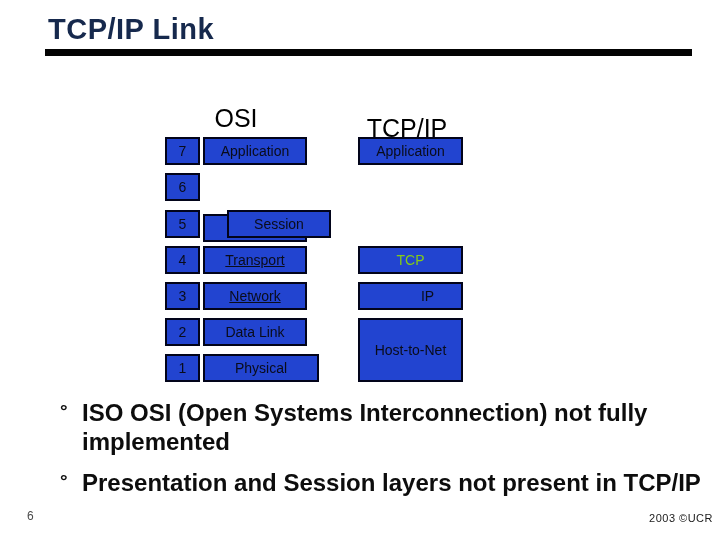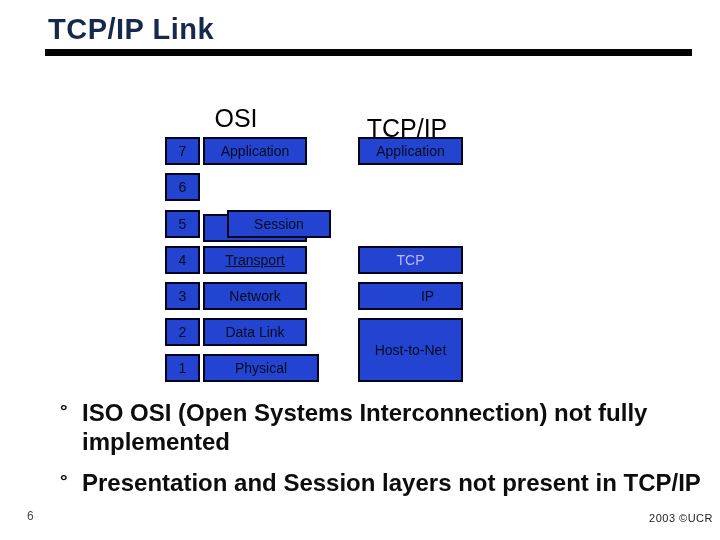--- a/index.html
+++ b/index.html
@@ -70,27 +70,27 @@
     <div>
         <div class="box" style="left: 165px; top: 137px; width: 35px; height: 28px; background: rgb(34, 68, 208); border-color: rgb(2, 4, 26); color: rgb(10, 12, 26);">7</div>
         <div class="box" style="left: 203px; top: 137px; width: 104px; height: 28px; background: rgb(34, 68, 208); border-color: rgb(2, 4, 26); color: rgb(10, 12, 26);">Application</div>
         <div class="box" style="left: 165px; top: 173px; width: 35px; height: 28px; background: rgb(34, 68, 208); border-color: rgb(2, 4, 26); color: rgb(10, 12, 26);">6</div>
         <div class="box" style="left: 203px; top: 173px; width: 104px; height: 28px; background: rgb(34, 68, 208); border-color: rgb(2, 4, 26); color: rgb(10, 12, 26); margin-top: 41px;">Pre.</div>
         <div class="box" style="left: 165px; top: 210px; width: 35px; height: 28px; background: rgb(34, 68, 208); border-color: rgb(2, 4, 26); color: rgb(10, 12, 26);">5</div>
         <div class="box" style="left: 203px; top: 210px; width: 104px; height: 28px; background: rgb(34, 68, 208); border-color: rgb(2, 4, 26); color: rgb(10, 12, 26); margin-left: 24px;">Session</div>
         <div class="box" style="left: 165px; top: 246px; width: 35px; height: 28px; background: rgb(34, 68, 208); border-color: rgb(2, 4, 26); color: rgb(10, 12, 26);">4</div>
         <div class="box" style="left: 203px; top: 246px; width: 104px; height: 28px; background: rgb(34, 68, 208); border-color: rgb(2, 4, 26); color: rgb(10, 12, 26); text-decoration: underline;">Transport</div>
         <div class="box" style="left: 165px; top: 282px; width: 35px; height: 28px; background: rgb(34, 68, 208); border-color: rgb(2, 4, 26); color: rgb(10, 12, 26);">3</div>
-        <div class="box" style="left: 203px; top: 282px; width: 104px; height: 28px; background: rgb(34, 68, 208); border-color: rgb(2, 4, 26); color: rgb(10, 12, 26);">Network</div>
+        <div class="box" style="left: 203px; top: 282px; width: 104px; height: 28px; background: rgb(34, 68, 208); border-color: rgb(2, 4, 26); color: rgb(10, 12, 26); text-decoration: underline;">Network</div>
         <div class="box" style="left: 165px; top: 318px; width: 35px; height: 28px; background: rgb(34, 68, 208); border-color: rgb(2, 4, 26); color: rgb(10, 12, 26);">2</div>
         <div class="box" style="left: 203px; top: 318px; width: 104px; height: 28px; background: rgb(34, 68, 208); border-color: rgb(2, 4, 26); color: rgb(10, 12, 26);">Data Link</div>
         <div class="box" style="left: 165px; top: 354px; width: 35px; height: 28px; background: rgb(34, 68, 208); border-color: rgb(2, 4, 26); color: rgb(10, 12, 26);">1</div>
         <div class="box" style="left: 203px; top: 354px; width: 116px; height: 28px; background: rgb(34, 68, 208); border-color: rgb(2, 4, 26); color: rgb(10, 12, 26);">Physical</div>
         <div class="box" style="left: 358px; top: 137px; width: 105px; height: 28px; background: rgb(34, 68, 208); border-color: rgb(2, 4, 26); color: rgb(10, 12, 26);">Application</div>
-        <div class="box" style="left: 358px; top: 246px; width: 105px; height: 28px; background: rgb(34, 68, 208); border-color: rgb(2, 4, 26); color: #c4b5fd;">TCP</div>
+        <div class="box" style="left: 358px; top: 246px; width: 105px; height: 28px; background: rgb(34, 68, 208); border-color: rgb(2, 4, 26); color: #84cc16;">TCP</div>
         <div class="box" style="left: 358px; top: 282px; width: 105px; height: 28px; background: rgb(34, 68, 208); border-color: rgb(2, 4, 26); color: rgb(10, 12, 26); padding-left: 34px;">IP</div>
         <div class="box" style="left: 358px; top: 318px; width: 105px; height: 64px; background: rgb(34, 68, 208); border-color: rgb(2, 4, 26); color: rgb(10, 12, 26);">Host-to-Net</div>
       </div>
   </div>
 
   <div class="bullet-row" id="bullet-1">
     <span class="bullet-marker">°</span>
     <span class="bullet-text">ISO OSI (Open Systems Interconnection) not fully implemented</span>
   </div>
   <div class="bullet-row" id="bullet-2">

